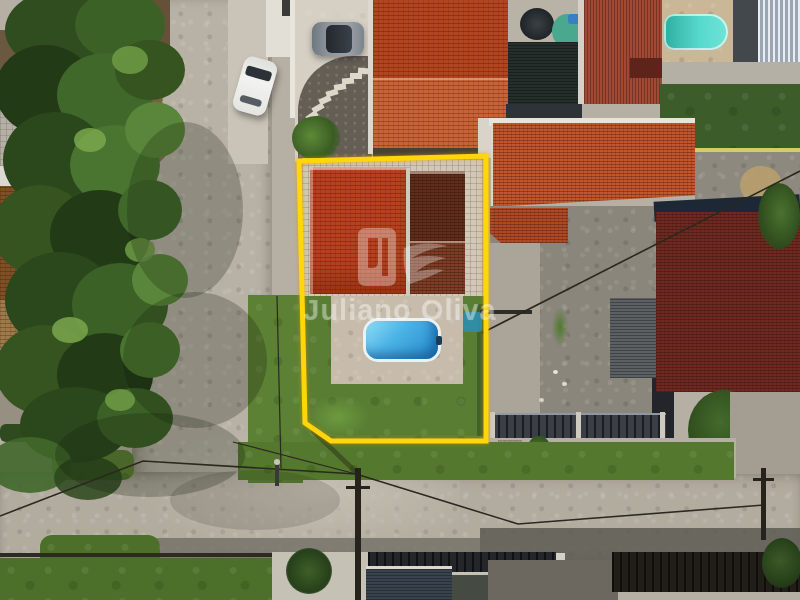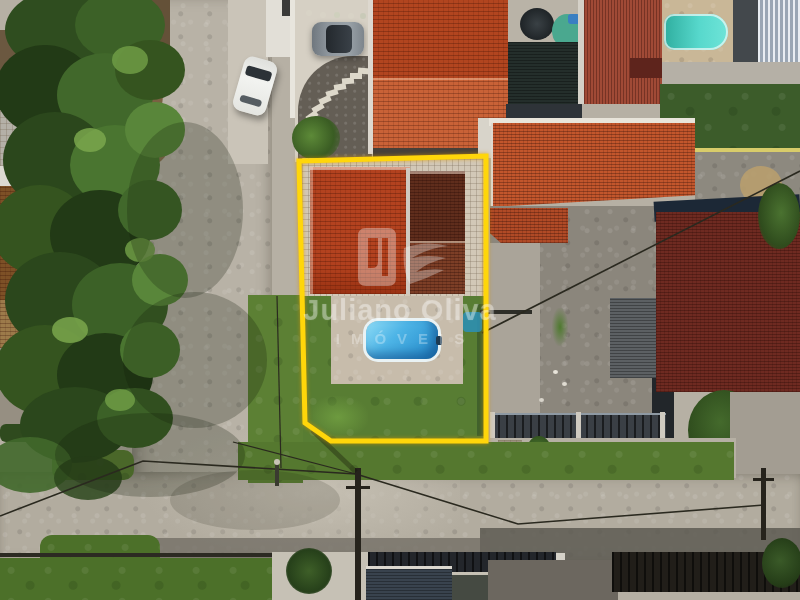--- a/index.html
+++ b/index.html
@@ -262,16 +262,15 @@
     <path d="M299,161 L486,156 L486,441 L331,441 L305,423 Z" fill="none" stroke="#ffd60a" stroke-width="5" stroke-linejoin="miter" style="filter:drop-shadow(0 0 2px rgba(220,150,0,.7));"></path>
   </svg>
 
   <div id="watermark">
     <svg width="104" height="62" viewBox="0 0 104 62" style="margin:0 auto;opacity:.34;">
       <path fill="#ffffff" d="M10,10 q0,-8 8,-8 h22 q8,0 8,8 v42 q0,8 -8,8 h-22 q-8,0 -8,-8 Z
                M20,12 h10 v24 q0,6 -6,6 h-4 Z M34,12 h6 v38 h-6 Z" fill-rule="evenodd"></path>
       <path fill="#ffffff" d="M56,22 q22,-8 44,-2 q-20,2 -36,12 q16,-4 34,0 q-18,4 -30,14 q14,-4 28,-2 q-16,8 -34,14 q-8,-12 -6,-36 Z" opacity=".9"></path>
     </svg>
     <div id="wm-line1">Juliano Oliva</div>
-    <div id="wm-line2">IMÓVEIS</div>
   </div>
 
 </div>
 
 </body></html>

